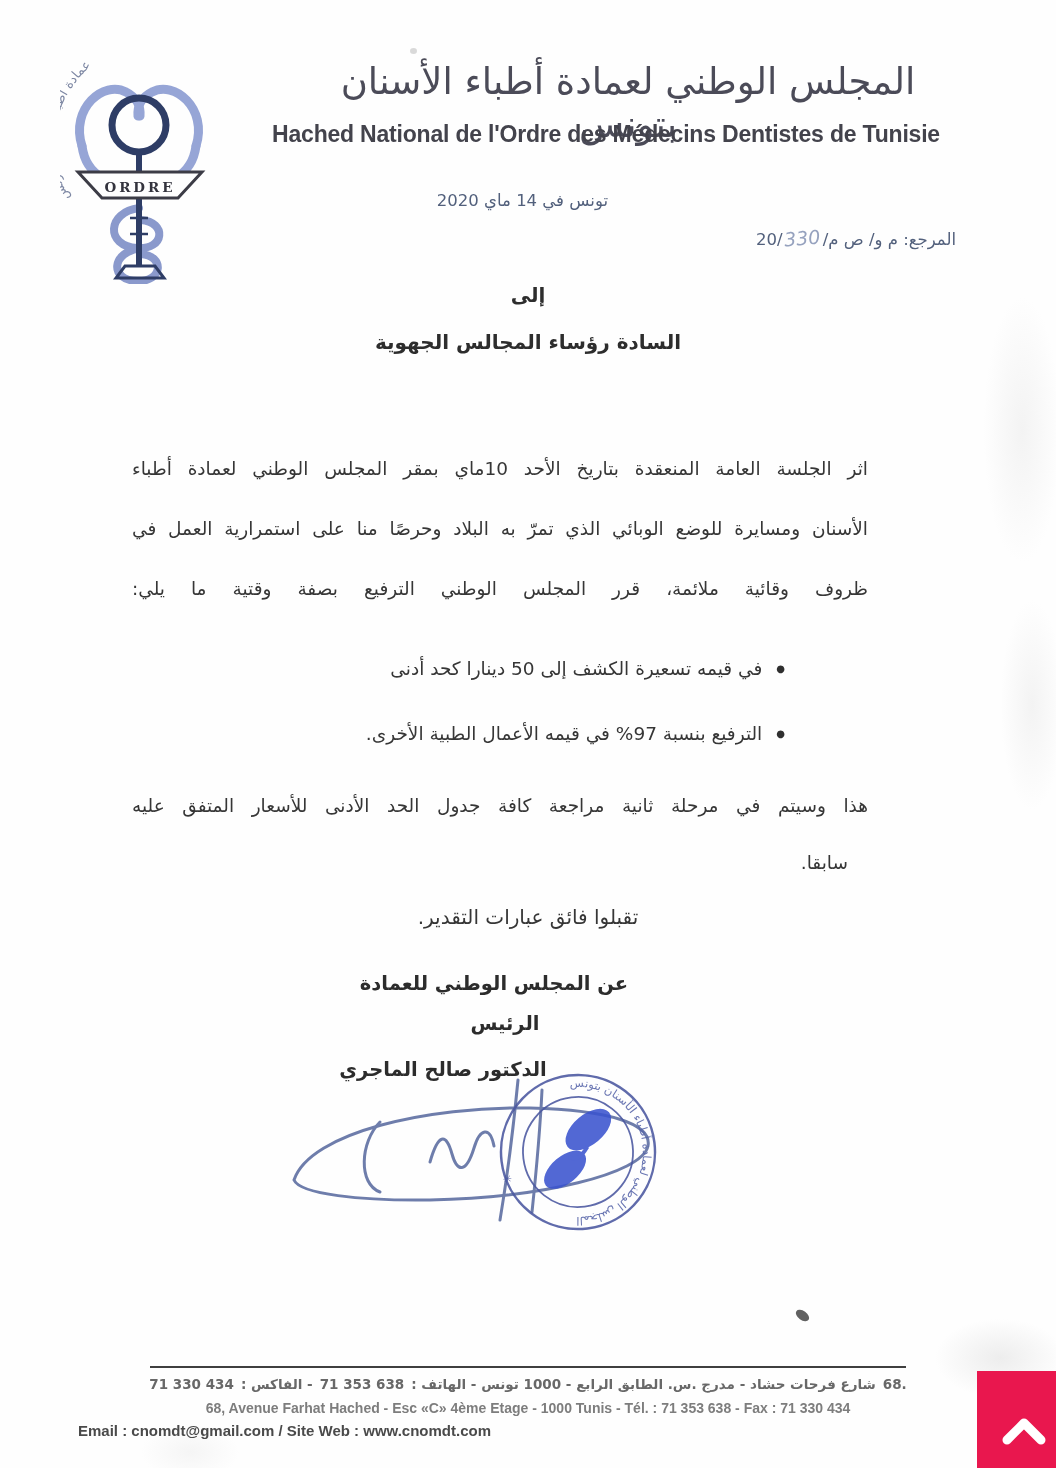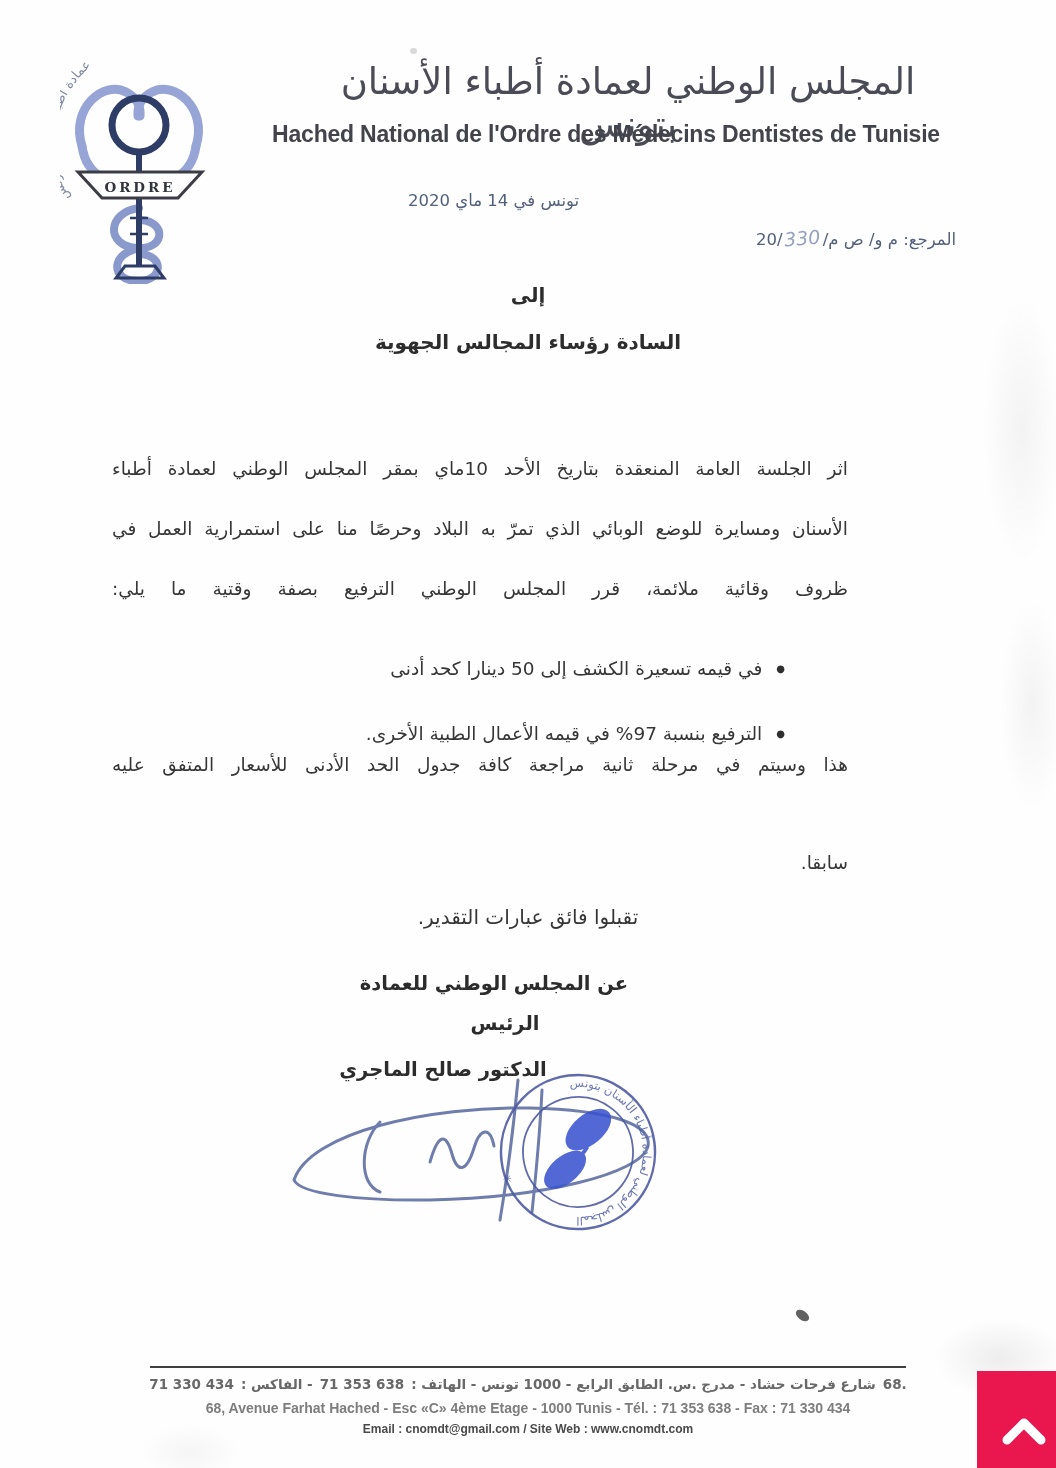--- a/index.html
+++ b/index.html
@@ -13,61 +13,61 @@
       #fefefe;
     font-family:"DejaVu Sans", sans-serif;color:#333;
   }
   
   .logo{position:absolute;left:60px;top:46px;width:232px;height:238px;}
   .title-ar{position:absolute;left:290px;top:60px;width:676px;text-align:center;
     direction:rtl;font-size:37px;color:#4b4b58;}
   .title-fr{position:absolute;left:248px;top:121px;width:716px;text-align:center;
     font-family:"Liberation Sans", sans-serif;font-size:23px;font-weight:700;
     color:#43434c;letter-spacing:-0.2px;}
-  .date-line{position:absolute;left:408px;top:191px;width:200px;text-align:left;
+  .date-line{position:absolute;left:408px;top:191px;width:200px;text-align:right;
     direction:rtl;font-size:16.5px;color:#52607c;}
   .ref-line{position:absolute;right:100px;top:227px;direction:rtl;display:flex;
     gap:2px;align-items:baseline;font-size:16.5px;color:#52607c;}
   .ref-hand{font-size:19px;color:#8492b4;font-style:italic;transform:rotate(-5deg);opacity:.85;}
   
   .addr{position:absolute;left:328px;top:283px;width:400px;text-align:center;
     direction:rtl;font-size:20px;font-weight:700;color:#2d2d2d;}
   .addr .ln{margin-bottom:23px;}
   
   .bline{position:absolute;left:112px;width:736px;direction:rtl;font-size:18.5px;color:#363636;}
-  .j{text-align:justify;text-align-last:justify;}
+  .j{text-align:justify;text-align-last:justify;margin-left:20px;}
   .indent{padding-right:16px;}
   .p1l1{top:458px;} .p1l2{top:518px;} .p1l3{top:578px;}
   .bullet{position:absolute;right:271px;width:530px;direction:rtl;display:flex;
     gap:14px;align-items:center;font-size:18.5px;color:#363636;}
   .b1{top:658px;} .b2{top:723px;}
   .dot{font-size:10px;line-height:1;color:#2f2f2f;}
-  .p2l1{top:754px;} 
+  .p2l1{top:795px;} 
   .p2l2{top:852px;text-align:right;}
   .closing{position:absolute;left:328px;top:905px;width:400px;text-align:center;
     direction:rtl;font-size:20px;color:#363636;}
   
   .sgl{position:absolute;width:400px;text-align:center;direction:rtl;
     font-size:19.5px;font-weight:700;color:#2c2c2c;}
   .sg1{left:294px;top:972px;} .sg2{left:305px;top:1012px;} .sg3{left:243px;top:1052px;margin-top:6px;}
   .sig{position:absolute;left:280px;top:1062px;width:400px;height:165px;z-index:2;}
   .stamp{position:absolute;left:492px;top:1068px;width:172px;height:168px;z-index:3;
     transform:rotate(-7deg);}
   .ink-dot{position:absolute;left:795px;top:1311px;width:15px;height:9px;background:#3a3a3a;
     border-radius:50%;transform:rotate(35deg);opacity:.8;}
   .artifact{position:absolute;left:410px;top:48px;width:7px;height:6px;background:#c9c9c9;
     border-radius:50%;opacity:.7;}
   
   .footer-rule{position:absolute;left:150px;top:1366px;width:756px;height:2px;background:#3f3f3f;}
   .footer-ar{position:absolute;left:78px;top:1376px;width:900px;display:flex;direction:rtl;
     justify-content:center;gap:7px;font-size:13.5px;font-weight:700;color:#686868;}
   .footer-fr{position:absolute;left:78px;top:1400px;width:900px;text-align:center;
     font-family:"Liberation Sans", sans-serif;font-size:14px;font-weight:700;color:#7d7d7d;}
-  .footer-email{position:absolute;left:78px;top:1422px;width:900px;text-align:center;
-    font-family:"Liberation Sans", sans-serif;font-size:12px;font-weight:700;color:#4a4a4a;}
+  .footer-email{position:absolute;left:78px;top:1422px;width:900px;
+    font-family:"Liberation Sans", sans-serif;font-size:15px;font-weight:700;color:#4a4a4a;}
   
   .scroll-top{position:absolute;left:977px;top:1371px;width:79px;height:97px;border:none;
     background:#e9174e;cursor:pointer;padding:0;z-index:5;}
   .scroll-top svg{position:absolute;left:24px;top:44px;}
 </style>
 </head>
 <body>
 
 <div id="page">
 

